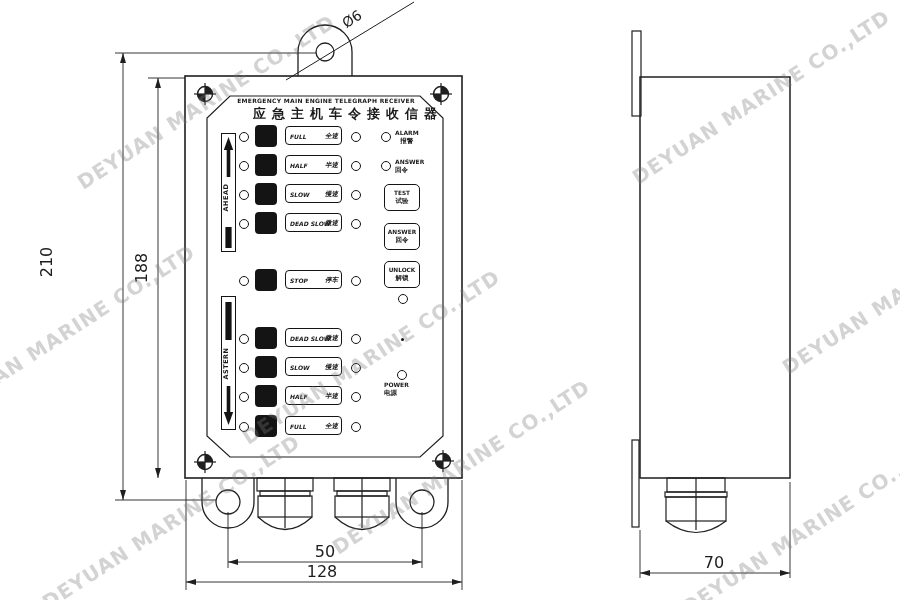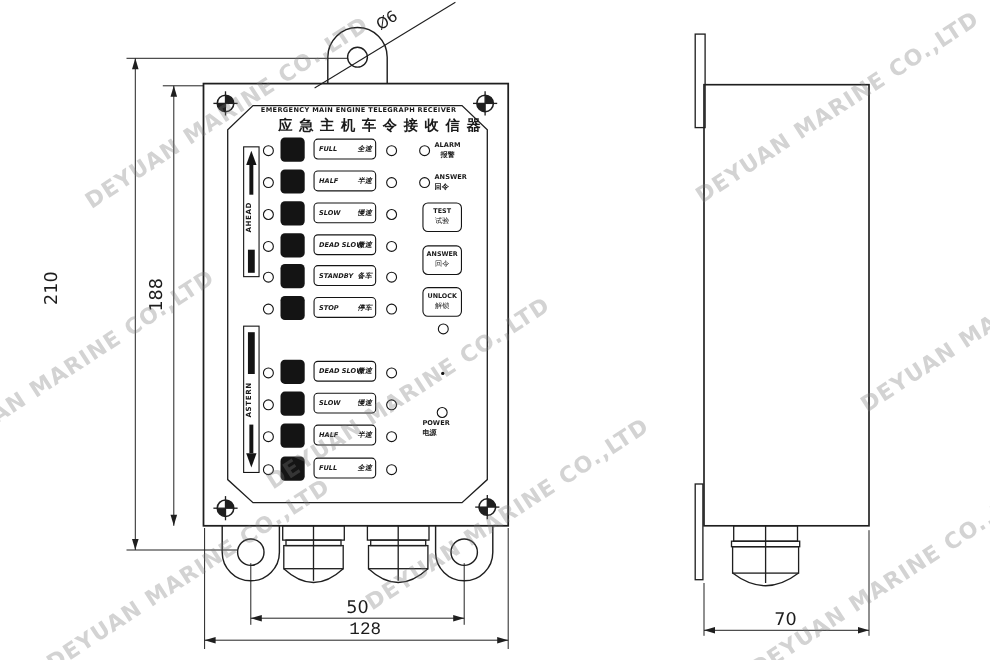--- a/index.html
+++ b/index.html
@@ -23,21 +23,21 @@
   
   .ptitle-en{position:absolute;left:209px;top:97px;width:234px;text-align:center;font-size:6px;font-weight:bold;letter-spacing:0.3px;z-index:3;white-space:nowrap;}
   .ptitle-zh{position:absolute;left:209px;top:105px;width:234px;text-align:right;font-size:13px;font-weight:bold;letter-spacing:6px;z-index:3;white-space:nowrap;}
   
   .ic{position:absolute;width:8px;height:8px;border:1.4px solid #141414;border-radius:50%;z-index:3;}
   .indlbl{position:absolute;left:395px;z-index:3;font-weight:bold;line-height:1.25;}
   .indlbl .en{display:block;font-size:6px;}
   .indlbl .zh{display:block;font-size:6.5px;}
   .pbtn{position:absolute;left:384px;width:34px;height:25px;border:1.6px solid #141414;border-radius:5px;text-align:center;z-index:3;}
   .pbtn .en{display:block;font-size:5.8px;font-weight:bold;margin-top:5px;white-space:nowrap;}
-  .pbtn .zh{display:block;font-size:6.5px;font-weight:normal;margin-top:1px;text-align:center;}
+  .pbtn .zh{display:block;font-size:6.5px;font-weight:bold;margin-top:1px;text-align:center;}
   .dot{position:absolute;width:3px;height:3px;background:#141414;border-radius:50%;z-index:3;}
   .pwr{position:absolute;left:384px;top:381px;width:37px;z-index:3;font-weight:bold;line-height:1.25;}
   .pwr .en{display:block;font-size:6px;}
   .pwr .zh{display:block;font-size:6.5px;}
   
   .dirbox{position:absolute;left:221px;width:13px;border:1.2px solid #141414;z-index:3;}
   #ahead-box{top:133px;height:117px;}
   #astern-box{top:296px;height:132px;}
   .dirbox svg{position:absolute;left:0;top:0;}
   .dirlabel{position:absolute;left:-14px;width:41px;height:13px;text-align:center;font-size:6.5px;font-weight:bold;
@@ -187,29 +187,20 @@
   </div>
   <div class="row" style="top:212px;">
     <span class="c lc"></span>
       <span class="sq"></span>
     <span class="plate">
         <span class="en">DEAD SLOW</span>
         <span class="zh">微速</span>
       </span>
     <span class="c rc"></span>
   </div>
-  <div class="row" style="top:240px;">
-    <span class="c lc"></span>
-      <span class="sq"></span>
-    <span class="plate">
-        <span class="en">STANDBY</span>
-        <span class="zh">备车</span>
-      </span>
-    <span class="c rc"></span>
-  </div>
   <div class="row" style="top:269px;">
     <span class="c lc"></span>
       <span class="sq"></span>
     <span class="plate">
         <span class="en">STOP</span>
         <span class="zh">停车</span>
       </span>
     <span class="c rc"></span>
   </div>
   <div class="row" style="top:327px;">
@@ -277,21 +268,21 @@
   <span class="dot" style="left:401px;top:338px;"></span>
   <span class="ic" style="left:397px;top:370px;"></span>
   <div class="pwr">
     <span class="en">POWER</span>
     <span class="zh">电源</span>
   </div>
 
   <div class="dimtext vdim" style="left:17px;top:253px;">210</div>
   <div class="dimtext vdim" style="left:112px;top:259px;">188</div>
   <div class="dimtext" style="left:295px;top:543px;">50</div>
-  <div class="dimtext" style="left:302px;top:563px;font-family:Liberation Mono, monospace;">128</div>
+  <div class="dimtext" style="left:292px;top:563px;">128</div>
   <div class="dimtext" style="left:684px;top:554px;">70</div>
   <div class="dimtext dia" style="left:330px;top:10px;">Ø6</div>
 
   <span class="wm" style="left:55px;top:90px;">DEYUAN MARINE CO.,LTD</span>
   <span class="wm" style="left:610px;top:85px;">DEYUAN MARINE CO.,LTD</span>
   <span class="wm" style="left:-85px;top:320px;">DEYUAN MARINE CO.,LTD</span>
   <span class="wm" style="left:220px;top:345px;">DEYUAN MARINE CO.,LTD</span>
   <span class="wm" style="left:760px;top:275px;">DEYUAN MARINE CO.,LTD</span>
   <span class="wm" style="left:20px;top:510px;">DEYUAN MARINE CO.,LTD</span>
   <span class="wm" style="left:310px;top:455px;">DEYUAN MARINE CO.,LTD</span>

